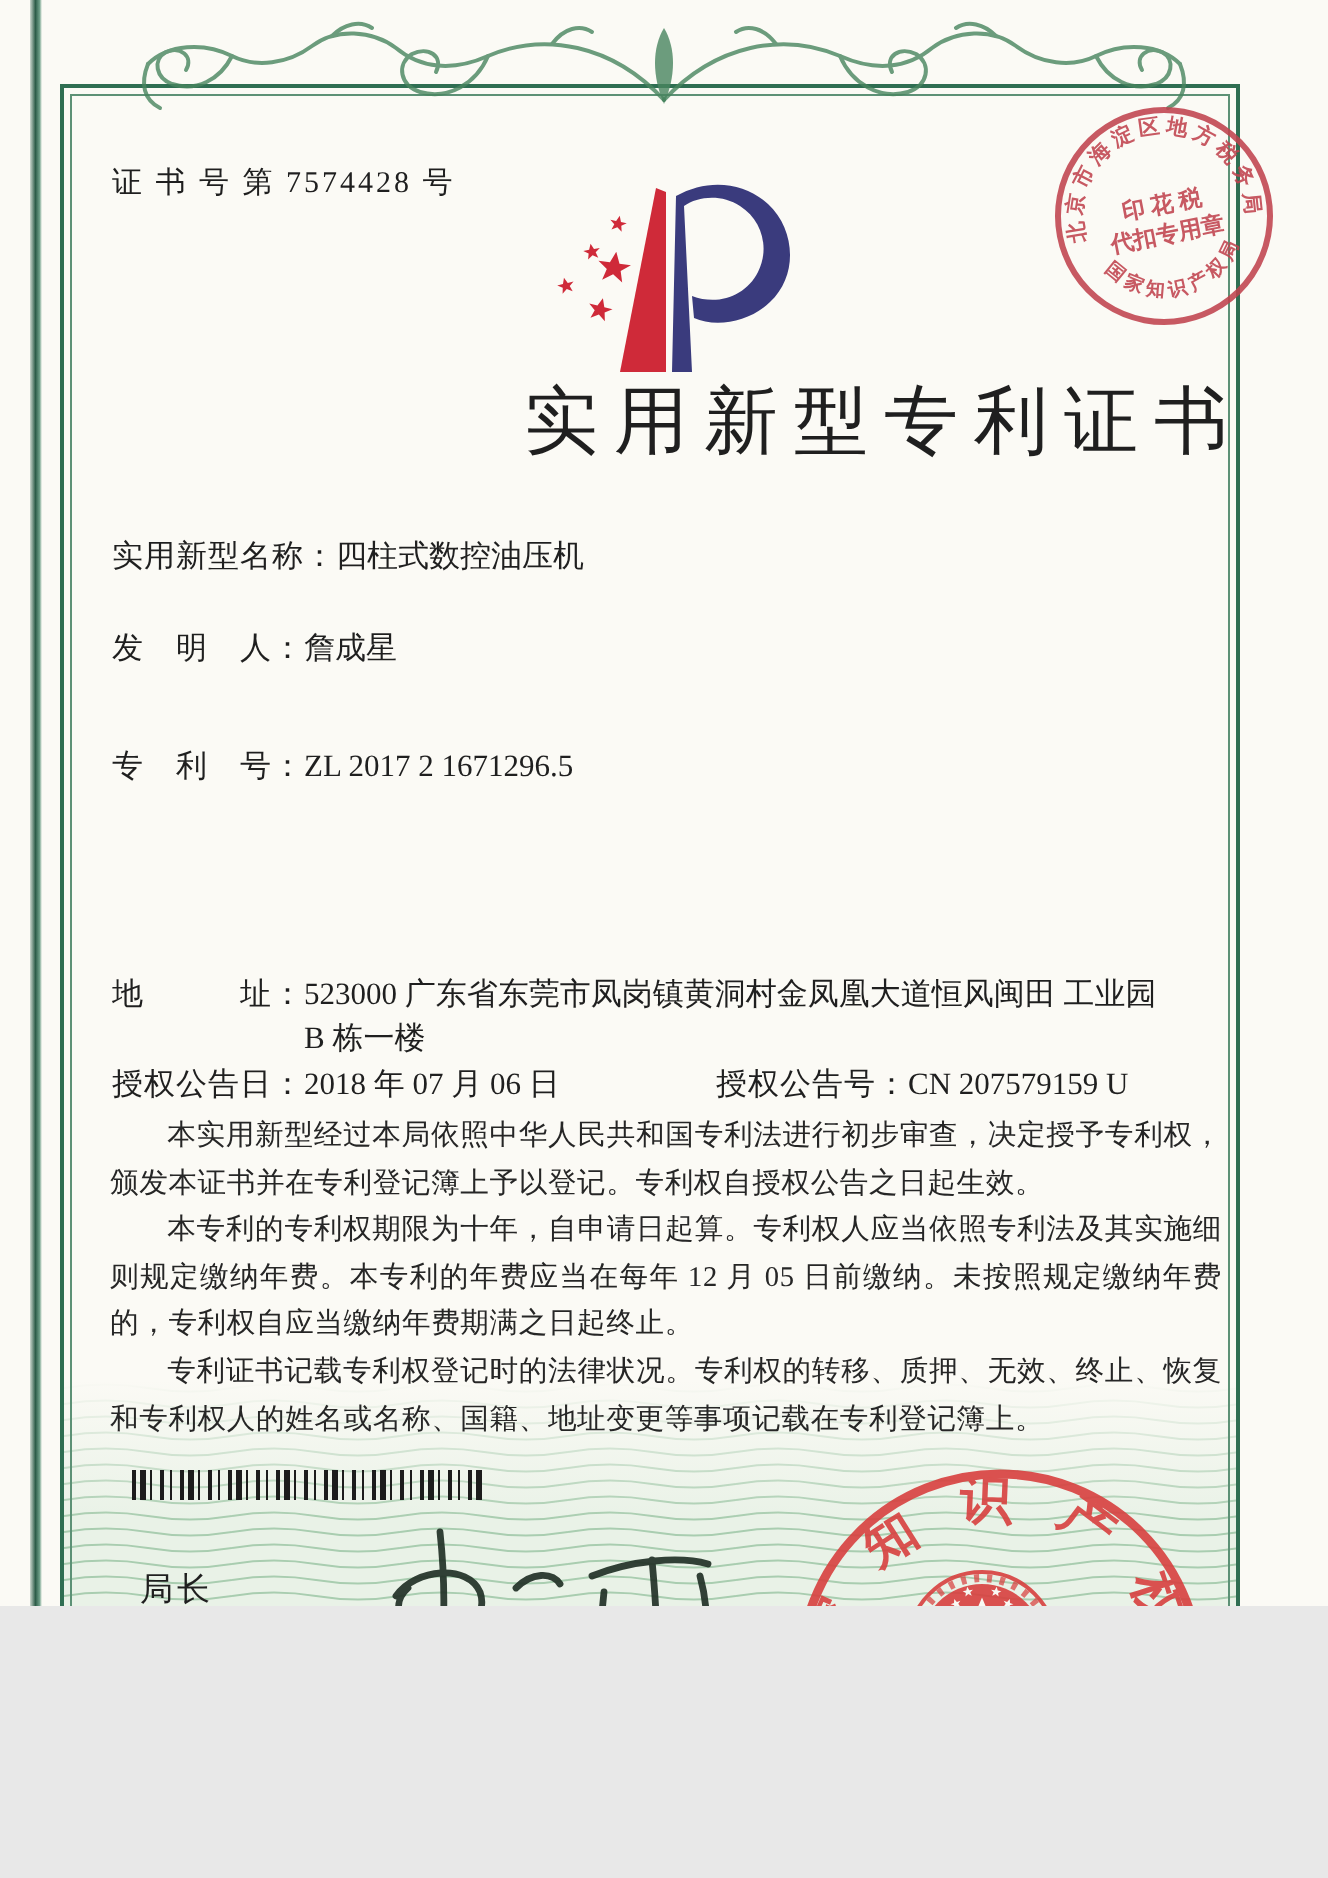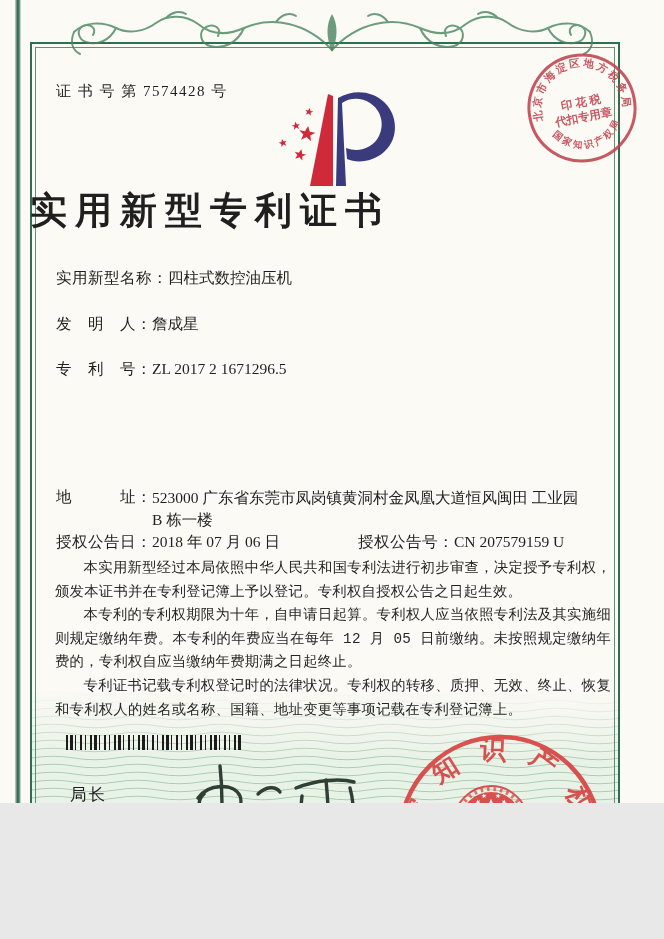--- a/index.html
+++ b/index.html
@@ -16,28 +16,28 @@
     border:2px solid #2f6e52;box-sizing:border-box;}
   .frame-inner{position:absolute;left:35px;top:47px;width:580px;height:865px;
     border:1px solid #5d9176;box-sizing:border-box;}
   .bottom-line{position:absolute;left:18px;top:915px;width:640px;height:6px;
     border-top:2.5px solid #245c45;border-bottom:1.2px solid #3c7d5e;box-sizing:border-box;}
   
   .guilloche{position:absolute;left:32px;top:690px;}
   .guilloche-fade{position:absolute;left:32px;top:690px;width:586px;height:70px;
     background:linear-gradient(#fbfaf5,rgba(251,250,245,0));}
   .cert-no{position:absolute;left:56px;top:82px;font-size:15px;letter-spacing:1.5px;}
-  .title{position:absolute;left:30px;right:42px;top:186px;text-align:left;
-    font-size:37px;font-weight:700;letter-spacing:8px;}
+  .title{position:absolute;left:30px;right:42px;top:186px;text-align:right;
+    font-size:37px;font-weight:400;letter-spacing:8px;}
   .frow{position:absolute;left:56px;font-size:15.5px;white-space:nowrap;}
   .frow .lab{letter-spacing:.5px;}
   .addr-val{display:inline-block;vertical-align:top;white-space:normal;width:430px;line-height:22px;}
   .body-text{position:absolute;left:55px;top:557px;width:556px;}
   .body-text p{margin:0;font-size:14.3px;line-height:23.6px;text-indent:2em;
-    text-align:justify;letter-spacing:.3px;color:#262626;font-family:Liberation Mono, monospace;}
+    text-align:justify;letter-spacing:.3px;color:#262626;}
   .barcode{position:absolute;left:66px;top:735px;width:177px;height:15px;
     background:repeating-linear-gradient(90deg,
       #1c1c1c 0 2px,transparent 2px 4px,#1c1c1c 4px 7px,transparent 7px 9px,
       #1c1c1c 9px 10px,transparent 10px 14px,#1c1c1c 14px 16px,transparent 16px 19px,
       #1c1c1c 19px 20px,transparent 20px 24px);}
   .signer-title{position:absolute;left:70px;top:784px;font-size:16.5px;letter-spacing:2px;}
   .signer-name{position:absolute;left:70px;top:816px;font-size:16.5px;letter-spacing:2px;}
   .signature{position:absolute;left:150px;top:752px;}
   .grant-seal{position:absolute;left:394px;top:731px;}
   .seal-date{position:absolute;left:404px;top:839px;font-size:15.5px;font-weight:700;
@@ -140,21 +140,21 @@
   </svg>
 
   <div class="title">实用新型专利证书</div>
 
   <div class="frow" style="top:314px">
     <span class="lab">发　明　人：</span><span>詹成星</span>
   </div>
   <div class="frow" style="top:268px">
     <span class="lab">实用新型名称：</span><span>四柱式数控油压机</span>
   </div>
-  <div class="frow" style="top:359px">
+  <div class="frow" style="top:373px">
     <span class="lab">专　利　号：</span><span>ZL 2017 2 1671296.5</span>
   </div>
   <div class="frow" style="top:487px">
     <span class="lab">地　　　址：</span><span class="addr-val">523000 广东省东莞市凤岗镇黄洞村金凤凰大道恒风闽田 工业园 B 栋一楼</span>
   </div>
   <div class="frow" style="top:532px">
     <span class="lab">授权公告日：</span><span>2018 年 07 月 06 日</span>
   </div>
   <div class="frow" style="top:532px;left:358px">
     <span class="lab">授权公告号：</span><span>CN 207579159 U</span>

